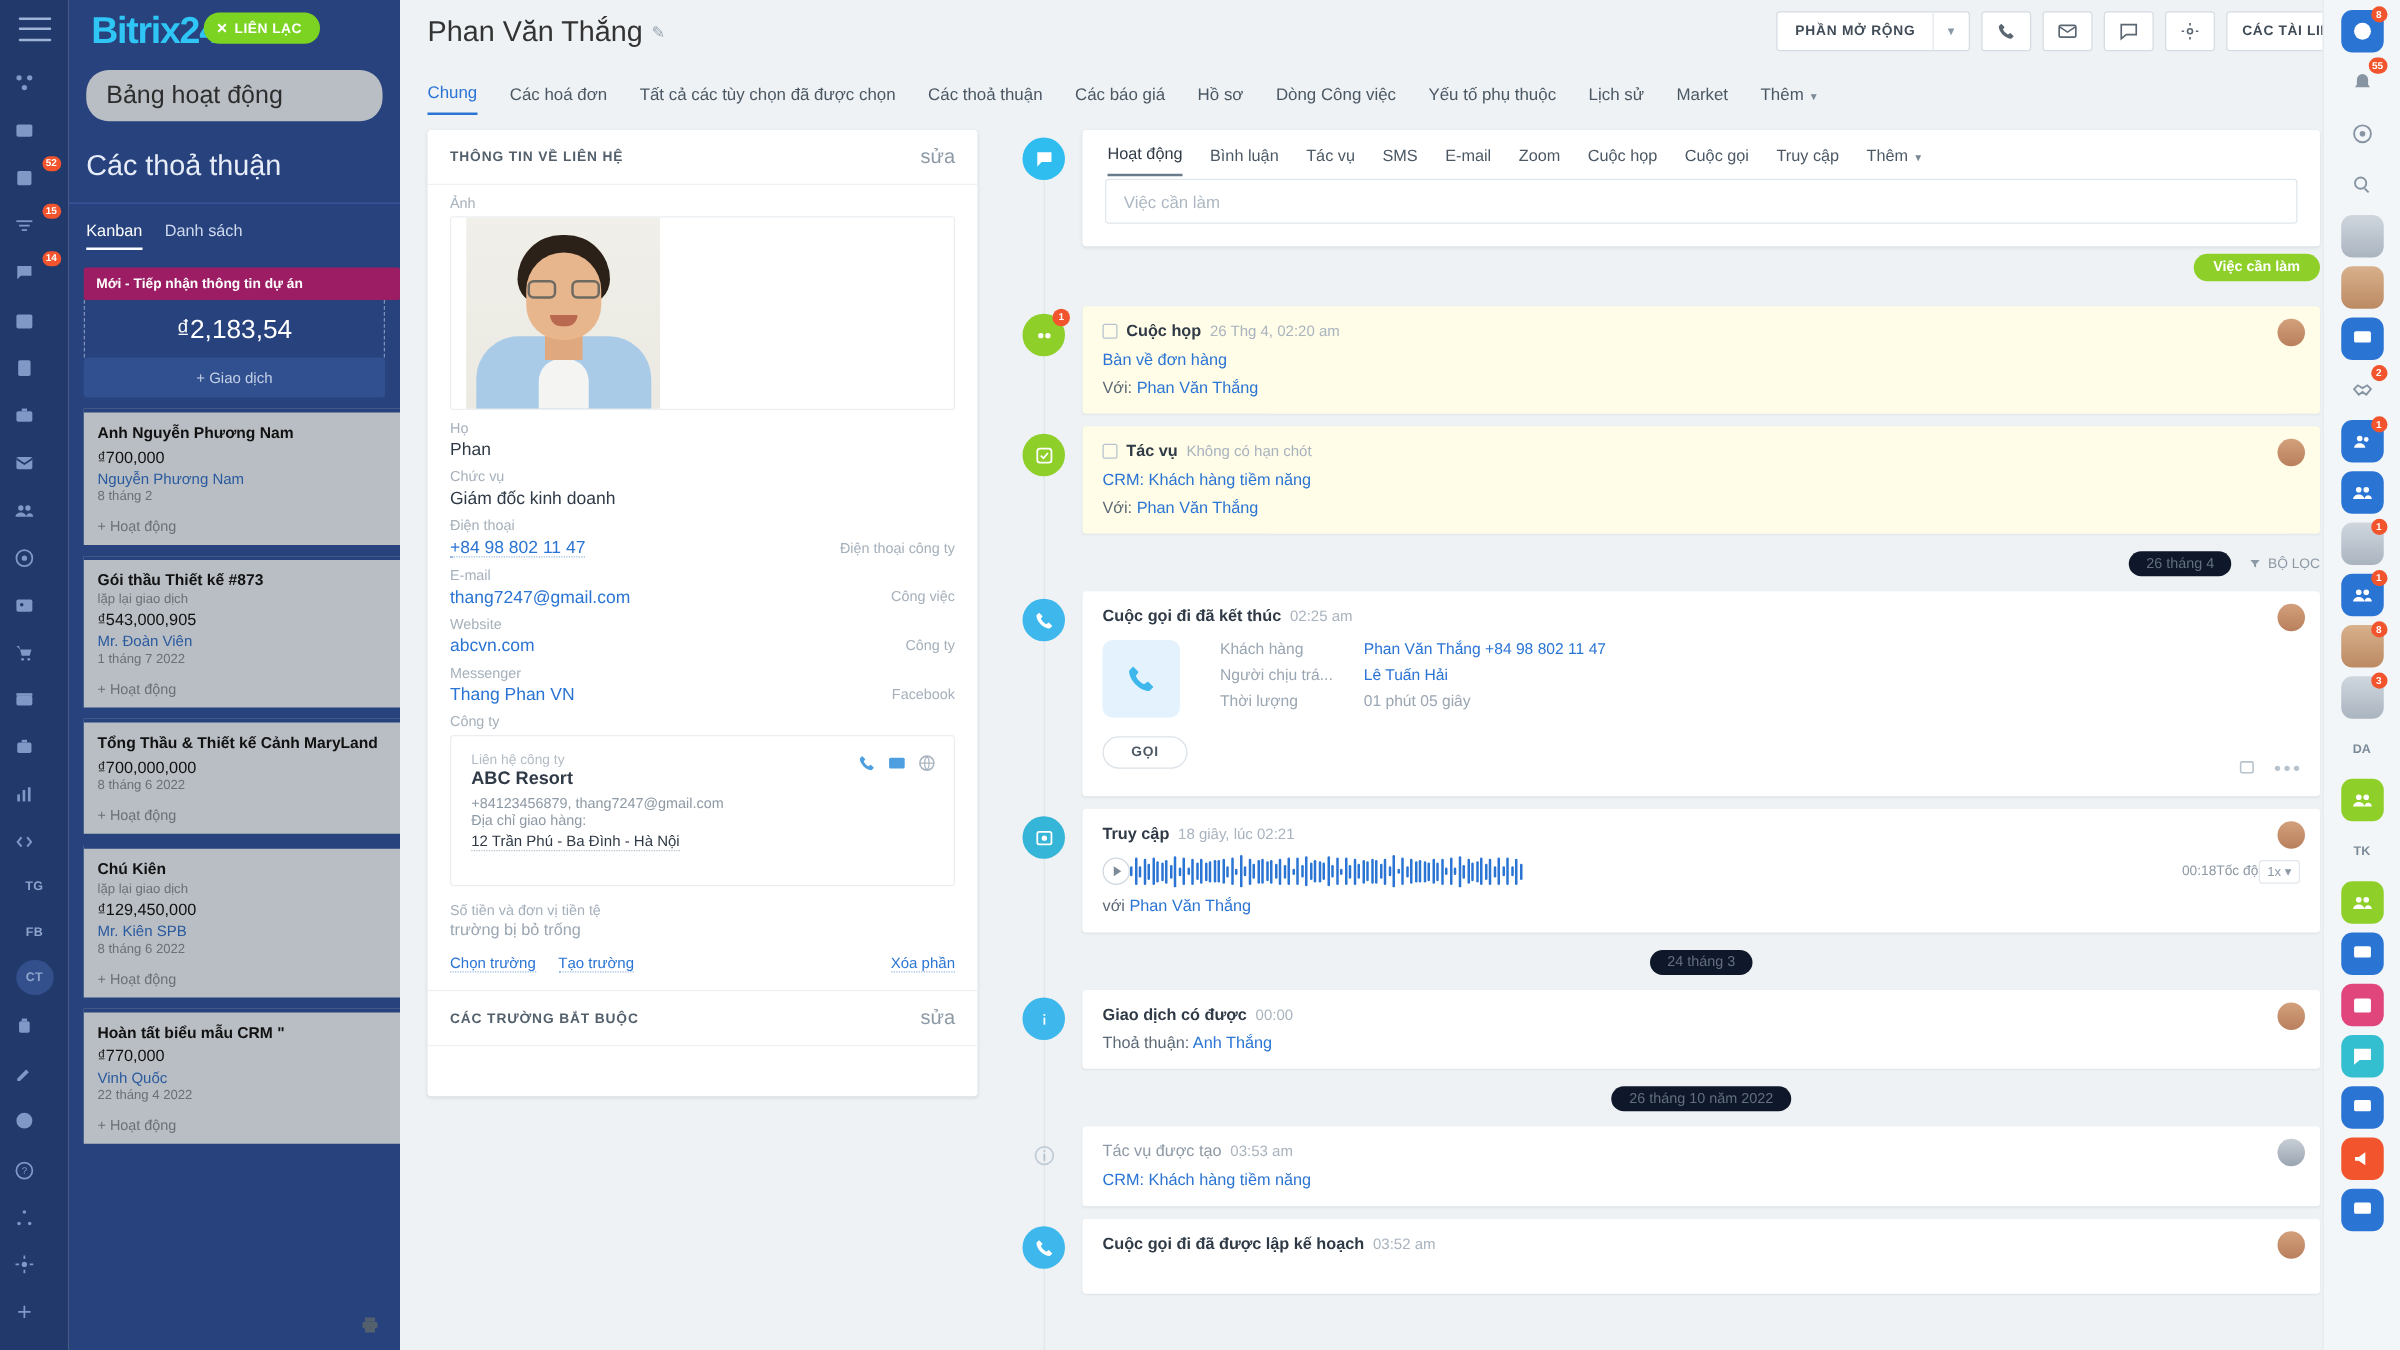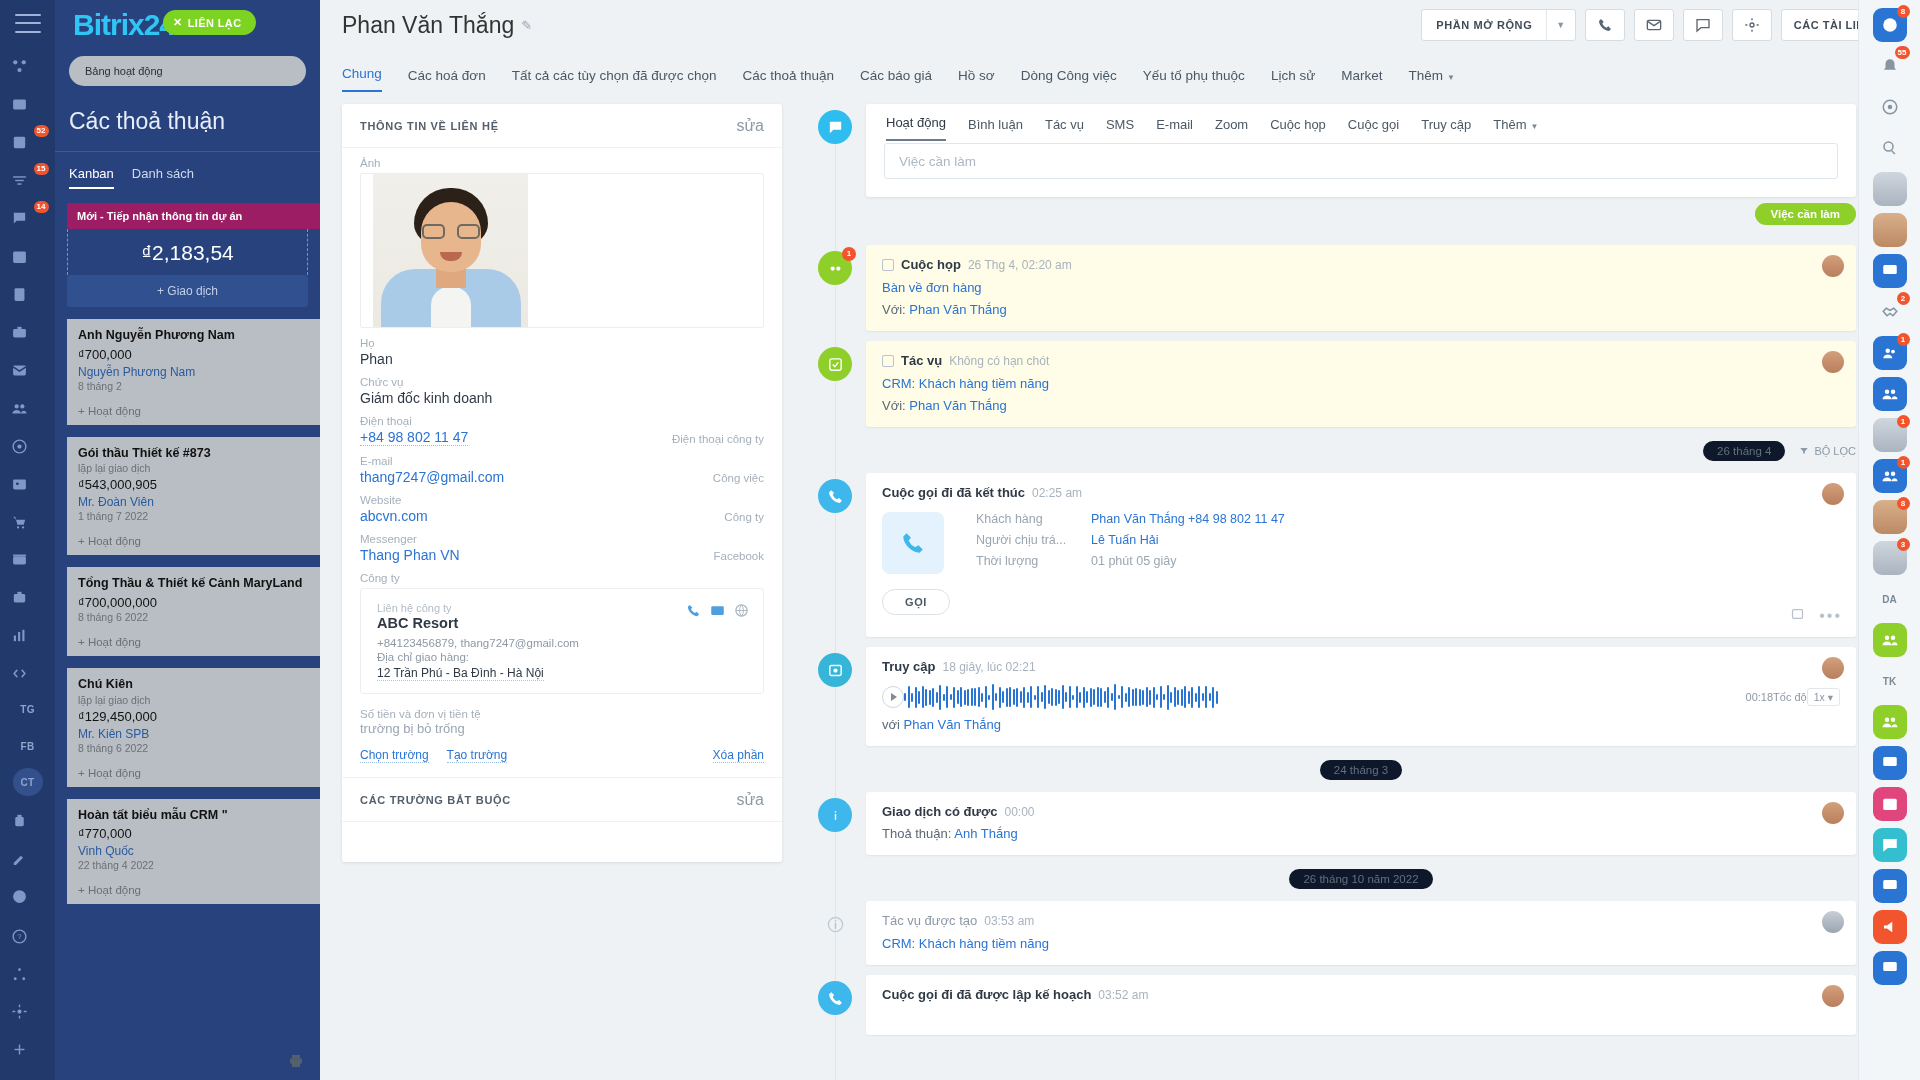--- a/index.html
+++ b/index.html
@@ -42,21 +42,21 @@
     color:#fff;
   }
   .kb-logo { font-size:30px; font-weight:bold; color:#2fc6f6; padding:8px 0 0 18px; letter-spacing:-1px;}
   .lienlac {
     position:absolute; top:10px; left:108px; background:#7dd321; color:#fff;
     border-radius:15px; font-size:11px; font-weight:bold; padding:6px 14px 6px 10px;
     letter-spacing:.4px; display:flex; gap:5px; align-items:center; white-space:nowrap;
   }
   .kb-search {
     margin:14px 14px 0 14px; background:#b9bec4; border-radius:18px;
-    padding:9px 16px; color:#2d2d2d; font-size:11px;
+    padding:9px 16px; color:#2d2d2d; font-size:20px;
   }
   .kb-title { font-size:23px; padding:22px 0 0 14px; color:#e8eef9; white-space:nowrap; }
   .kb-tabs { display:flex; gap:18px; padding:14px 0 0 14px; border-top:1px solid #3d589c; margin-top:16px;}
   .kb-tab { font-size:13px; color:#cfdaf0; padding-bottom:6px; cursor:pointer;}
   .kb-tab.active { border-bottom:2px solid #fff; color:#fff;}
   .kb-stage {
     margin:14px 0 0 12px; background:#9c1d63; color:#fff; font-size:11px; font-weight:bold;
     padding:7px 10px; white-space:nowrap; overflow:hidden; border-radius:2px;
   }
   .kb-sum {
@@ -137,21 +137,21 @@
   .p-hair{position:absolute;left:50%;top:14px;transform:translateX(-50%);width:74px;height:56px;background:#2c2118;border-radius:38px 38px 22px 22px;}
   .p-face{position:absolute;left:50%;top:28px;transform:translateX(-50%);width:60px;height:70px;background:#e8b68d;border-radius:30px 30px 28px 28px;}
   .p-glass{position:absolute;left:50%;top:50px;transform:translateX(-50%);width:58px;height:16px;}
   .p-glass i{position:absolute;top:0;width:23px;height:15px;border:2px solid #6e6a62;border-radius:5px;}
   .p-glass i:first-child{left:0;} .p-glass i:last-child{right:0;}
   .p-mouth{position:absolute;left:50%;top:78px;transform:translateX(-50%);width:22px;height:9px;background:#b9694f;border-radius:0 0 12px 12px;}
   .p-neck{position:absolute;left:50%;top:92px;transform:translateX(-50%);width:30px;height:22px;background:#dfa87e;}
   .p-shirt{position:absolute;left:50%;bottom:0;transform:translateX(-50%);width:140px;height:58px;background:#a9cbe8;border-radius:34px 34px 0 0;}
   .p-tee{position:absolute;left:50%;bottom:0;transform:translateX(-50%);width:40px;height:40px;background:#f4f4f2;border-radius:18px 18px 0 0;}
 
-  .co-box { margin:4px 18px 0; border:1px solid #eceff2; border-radius:3px; padding:13px 16px 12px; position:relative;}
+  .co-box { margin:4px 18px 0; border:1px solid #eceff2; border-radius:3px; padding:13px 16px 27px; position:relative;}
   .co-box .lab{font-size:11px;color:#b3bcc5;}
   .co-box .nm{font-size:14.5px;font-weight:bold;color:#2f3a46;margin-top:1px;}
   .co-box .meta{font-size:11.5px;color:#8d99a5;margin-top:6px;}
   .co-box .addr{font-size:12px;color:#2f3a46;margin-top:3px;border-bottom:1px dotted #b7c3cf;display:inline-block;}
   .co-ico { position:absolute; top:14px; right:14px; display:flex; gap:9px;}
   .co-ico svg{width:15px;height:15px;fill:#4e9fe0;}
   .co-ico svg.g{fill:#aab5c0;}
   .empty-fld{padding:14px 18px 0;}
   .empty-fld .lab{font-size:11.5px;color:#a5b0bb;}
   .empty-fld .val{font-size:13px;color:#9aa6b2;margin-top:1px;}

